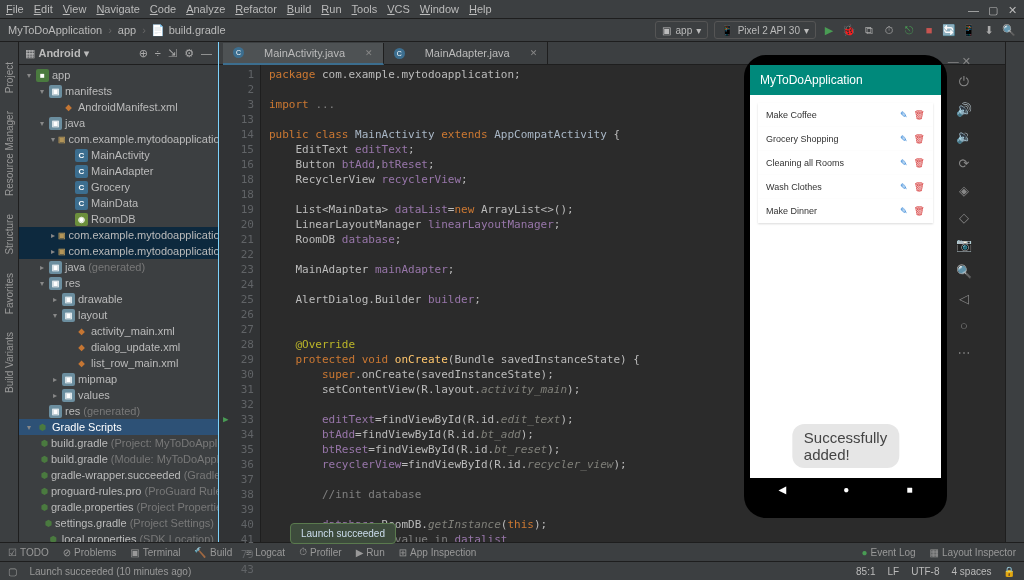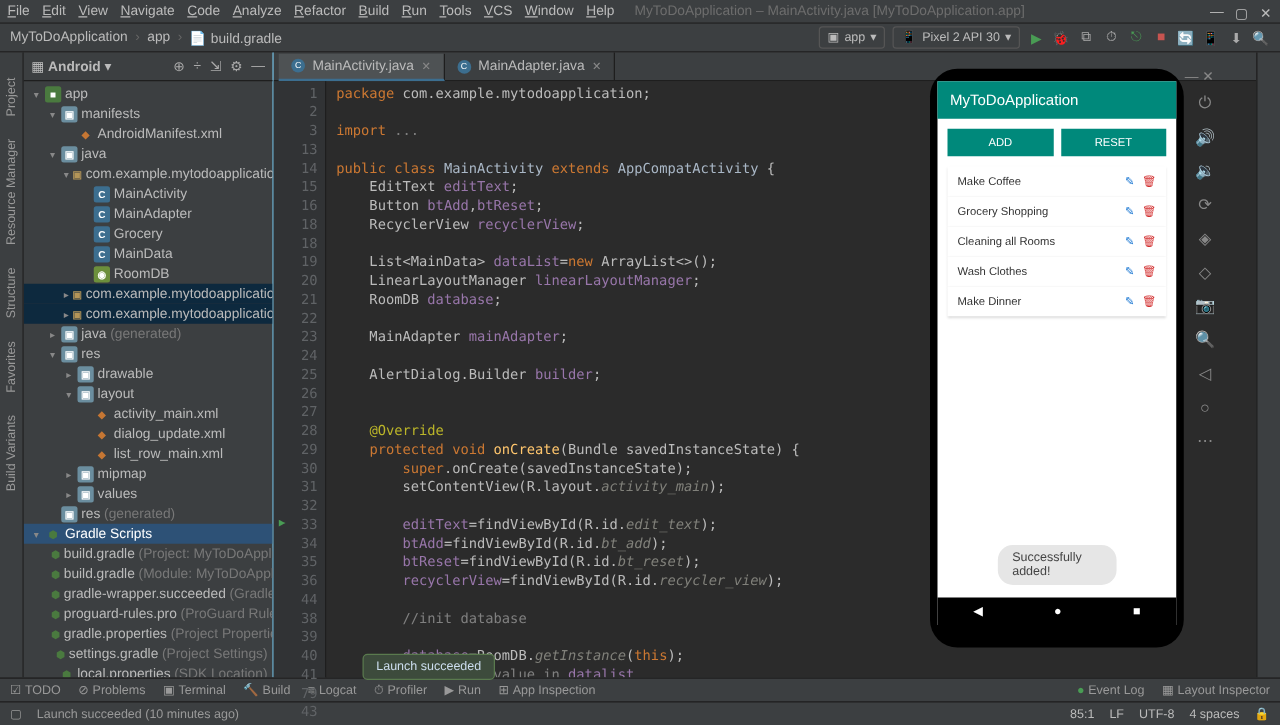--- a/index.html
+++ b/index.html
@@ -44,21 +44,21 @@
   .i-db{background:#6c8f3c;color:#fff;border-radius:50%;}
   .i-xml{color:#c57633;}
   .i-gr{color:#4a7a3f;}
   .node.sel{background:#0d293e;}
   .node .dim{color:#787878;}
   .node.sel2{background:#2d5176;color:#fff;}
 
   
   .edcol{flex:1;display:flex;flex-direction:column;min-width:0;}
   .tabs{height:23px;background:#3c3f41;border-bottom:1px solid #1e1e1e;padding-left:4px;gap:0;}
-  .tab{height:22px;padding:0 10px;display:flex;align-items:center;gap:6px;font-size:11px;border-right:1px solid #1e1e1e;}
+  .tab{height:22px;padding:0 10px;display:flex;align-items:center;gap:20px;font-size:11px;border-right:1px solid #1e1e1e;}
   .tab.active{background:#4e5254;border-bottom:2px solid #3c6e8f;margin-bottom:-1px;}
   .tab .x{color:#888;font-size:9px;}
   .tab .c{width:11px;height:11px;border-radius:50%;background:#3c6e8f;display:inline-flex;align-items:center;justify-content:center;font-size:7px;color:#fff;}
   .editor{flex:1;display:flex;background:#2b2b2b;min-height:0;}
   .lnums{width:42px;background:#313335;border-right:1px solid #1e1e1e;text-align:right;padding:2px 6px 2px 2px;color:#606366;font:11px/15px "Consolas",monospace;position:relative;}
   .ln-ic{position:absolute;left:2px;font-size:9px;}
   .code{flex:1;padding:2px 8px;font:11px/15px "Consolas",monospace;white-space:pre;overflow:hidden;}
   .kw{color:#cc7832;} .cn{color:#a9b7c6;} .mth{color:#ffc66d;} .cmt{color:#808080;} .ann{color:#bbb529;} .fld{color:#9876aa;} .it{font-style:italic;color:#80807a;}
 
   
@@ -67,21 +67,21 @@
   .status{height:15px;display:flex;align-items:center;justify-content:space-between;padding:0 6px;font-size:8px;color:#fff;}
   .screen{flex:1;background:#fff;display:flex;flex-direction:column;}
   .appbar{height:30px;background:#00897b;color:#fff;display:flex;align-items:center;padding:0 10px;font-size:12px;font-weight:500;}
   .appbody{flex:1;padding:8px;display:flex;flex-direction:column;gap:8px;position:relative;}
   .tinput{width:100%;height:24px;border:none;border-bottom:1.5px solid #00897b;font-size:10px;padding:4px 2px;color:#999;}
   .btnrow{display:flex;gap:6px;}
   .abtn{flex:1;height:22px;background:#00897b;color:#fff;border:none;font-size:9px;font-weight:500;display:flex;align-items:center;justify-content:center;}
   .todo{background:#fff;box-shadow:0 1px 2px rgba(0,0,0,.15);padding:7px 8px;display:flex;align-items:center;font-size:9px;color:#333;}
   .todo .act{margin-left:auto;display:flex;gap:6px;}
   .edit{color:#1976d2;} .del{color:#d32f2f;}
-  .toast{position:absolute;bottom:10px;left:50%;transform:translateX(-50%);background:#e6e6e6;color:#444;font-size:10px;padding:5px 12px;border-radius:12px;}
+  .toast{position:absolute;bottom:10px;left:50%;transform:translateX(-50%);background:#e6e6e6;color:#444;font-size:15px;padding:5px 12px;border-radius:12px;}
   .nav{height:22px;background:#000;display:flex;align-items:center;justify-content:space-around;color:#fff;font-size:10px;}
   .emu-tb{width:26px;display:flex;flex-direction:column;align-items:center;gap:12px;padding-top:6px;margin-left:4px;}
   .emu-tb span{color:#888;font-size:13px;}
   .emu-x{color:#888;font-size:11px;text-align:right;width:24px;}
 
   
   .toolwin{height:19px;background:#3c3f41;border-top:1px solid #1e1e1e;padding:0 8px;gap:14px;font-size:10px;}
   .toolwin .item{display:flex;align-items:center;gap:3px;color:#999;}
   .toolwin .r{margin-left:auto;}
   .statusbar{height:19px;background:#3c3f41;border-top:1px solid #1e1e1e;padding:0 8px;gap:12px;font-size:10px;}
@@ -100,21 +100,20 @@
     <span><u>N</u>avigate</span>
     <span><u>C</u>ode</span>
     <span><u>A</u>nalyze</span>
     <span><u>R</u>efactor</span>
     <span><u>B</u>uild</span>
     <span><u>R</u>un</span>
     <span><u>T</u>ools</span>
     <span><u>V</u>CS</span>
     <span><u>W</u>indow</span>
     <span><u>H</u>elp</span>
-  <span class="title">MyToDoApplication – MainActivity.java [MyToDoApplication.app]</span>
   <div class="wctl row">
       <span>—</span>
       <span>▢</span>
       <span>✕</span>
     </div>
 </div>
 
 <div class="toolbar row">
   <span class="crumb">MyToDoApplication</span>
     <span class="sep">›</span>
@@ -346,44 +345,40 @@
           <div style="position:relative">27</div>
           <div style="position:relative">28</div>
           <div style="position:relative">29</div>
           <div style="position:relative">30</div>
           <div style="position:relative">31</div>
           <div style="position:relative">32</div>
           <div style="position:relative"><span class="ln-ic" style="color:#499c54">▶</span>33</div>
           <div style="position:relative">34</div>
           <div style="position:relative">35</div>
           <div style="position:relative">36</div>
-          <div style="position:relative">44</div>
+          <div style="position:relative">37</div>
           <div style="position:relative">38</div>
           <div style="position:relative">39</div>
           <div style="position:relative">40</div>
           <div style="position:relative">41</div>
           <div style="position:relative">79</div>
           <div style="position:relative">43</div>
         </div>
       <div class="code" id="code"><div><span class="kw">package</span> com.example.mytodoapplication;</div><div>&nbsp;</div><div><span class="kw">import</span> <span class="cmt">...</span></div><div>&nbsp;</div><div><span class="kw">public class</span> <span class="cn">MainActivity</span> <span class="kw">extends</span> <span class="cn">AppCompatActivity</span> {</div><div>    EditText <span class="fld">editText</span>;</div><div>    Button <span class="fld">btAdd</span>,<span class="fld">btReset</span>;</div><div>    RecyclerView <span class="fld">recyclerView</span>;</div><div>&nbsp;</div><div>    List&lt;MainData&gt; <span class="fld">dataList</span>=<span class="kw">new</span> ArrayList&lt;&gt;();</div><div>    LinearLayoutManager <span class="fld">linearLayoutManager</span>;</div><div>    RoomDB <span class="fld">database</span>;</div><div>&nbsp;</div><div>    MainAdapter <span class="fld">mainAdapter</span>;</div><div>&nbsp;</div><div>    AlertDialog.Builder <span class="fld">builder</span>;</div><div>&nbsp;</div><div>&nbsp;</div><div>    <span class="ann">@Override</span></div><div>    <span class="kw">protected void</span> <span class="mth">onCreate</span>(Bundle savedInstanceState) {</div><div>        <span class="kw">super</span>.onCreate(savedInstanceState);</div><div>        setContentView(R.layout.<span class="fld it">activity_main</span>);</div><div>&nbsp;</div><div>        <span class="fld">editText</span>=findViewById(R.id.<span class="fld it">edit_text</span>);</div><div>        <span class="fld">btAdd</span>=findViewById(R.id.<span class="fld it">bt_add</span>);</div><div>        <span class="fld">btReset</span>=findViewById(R.id.<span class="fld it">bt_reset</span>);</div><div>        <span class="fld">recyclerView</span>=findViewById(R.id.<span class="fld it">recycler_view</span>);</div><div>&nbsp;</div><div>        <span class="cmt">//init database</span></div><div>&nbsp;</div><div>        <span class="fld">database</span>=RoomDB.<span class="it">getInstance</span>(<span class="kw">this</span>);</div><div>        <span class="cmt">//store db value in </span><span class="fld">datalist</span></div></div>
     </div>
   </div>
 
   <div class="gutter-r"></div>
 </div>
 
 <div class="emu">
   <div class="phone">
     <div class="screen">
       <div class="appbar">MyToDoApplication</div>
       <div class="appbody">
-        <div class="btnrow">
-          <div class="abtn">ADD</div>
-          <div class="abtn">RESET</div>
-        </div>
         <div id="todos">
             <div class="todo">
               <span>Make Coffee</span>
               <span class="act">
                 <span class="edit">✎</span>
                 <span class="del">🗑</span>
               </span>
             </div>
             <div class="todo">
               <span>Grocery Shopping</span>

